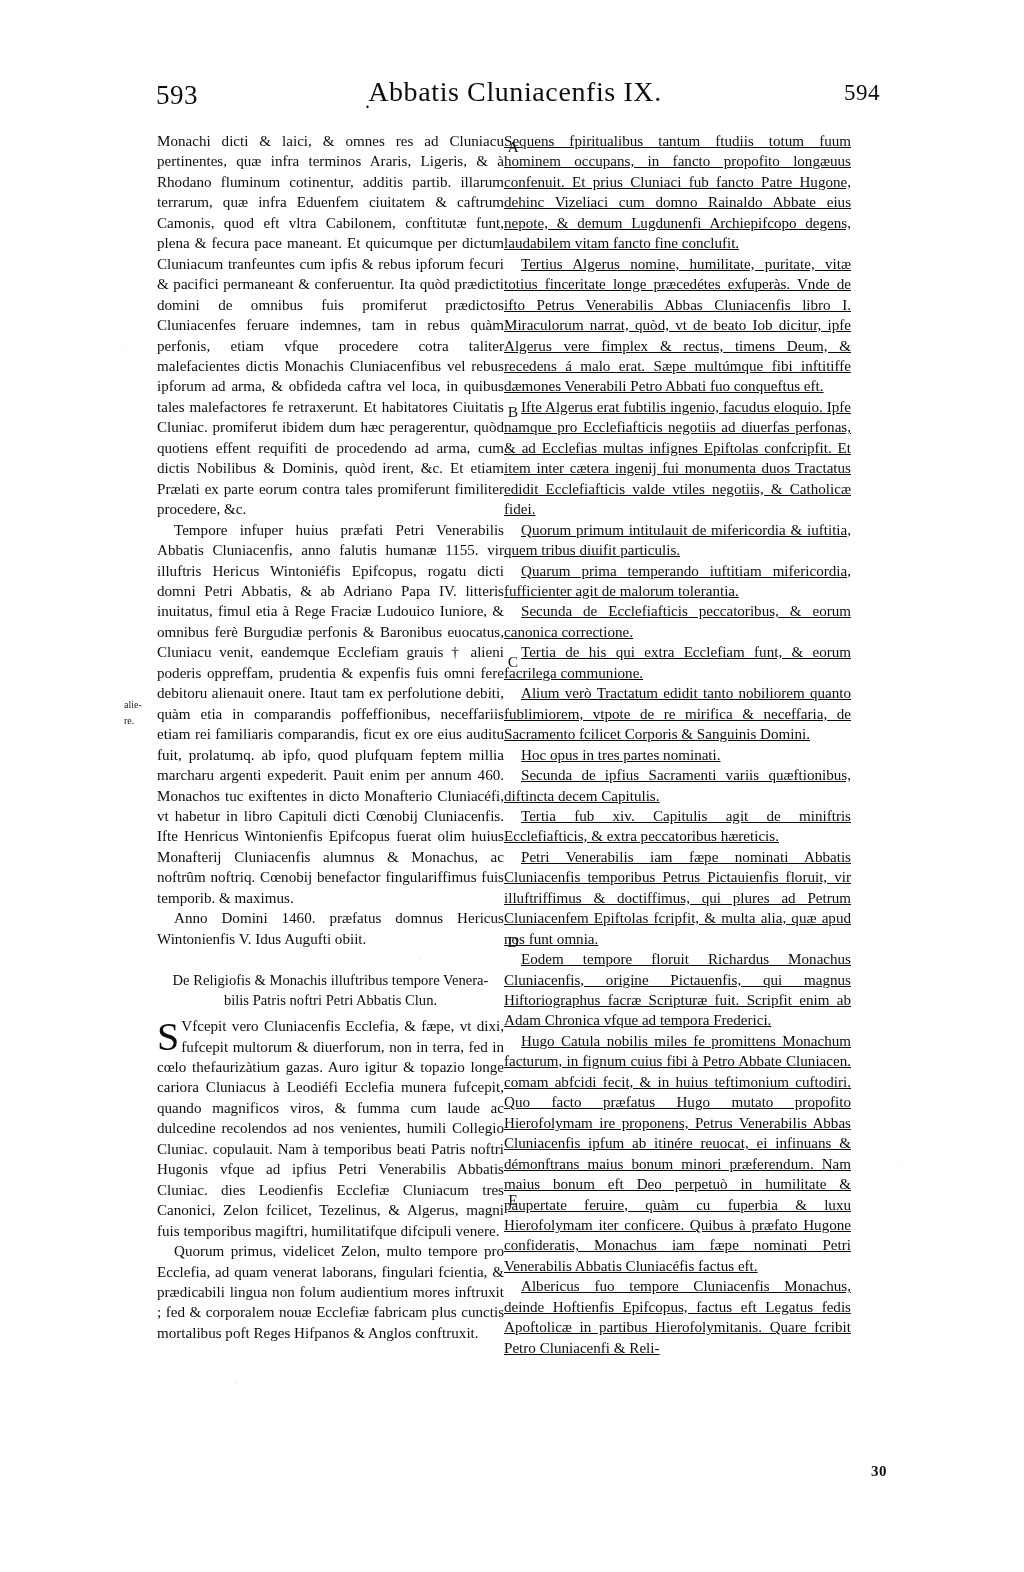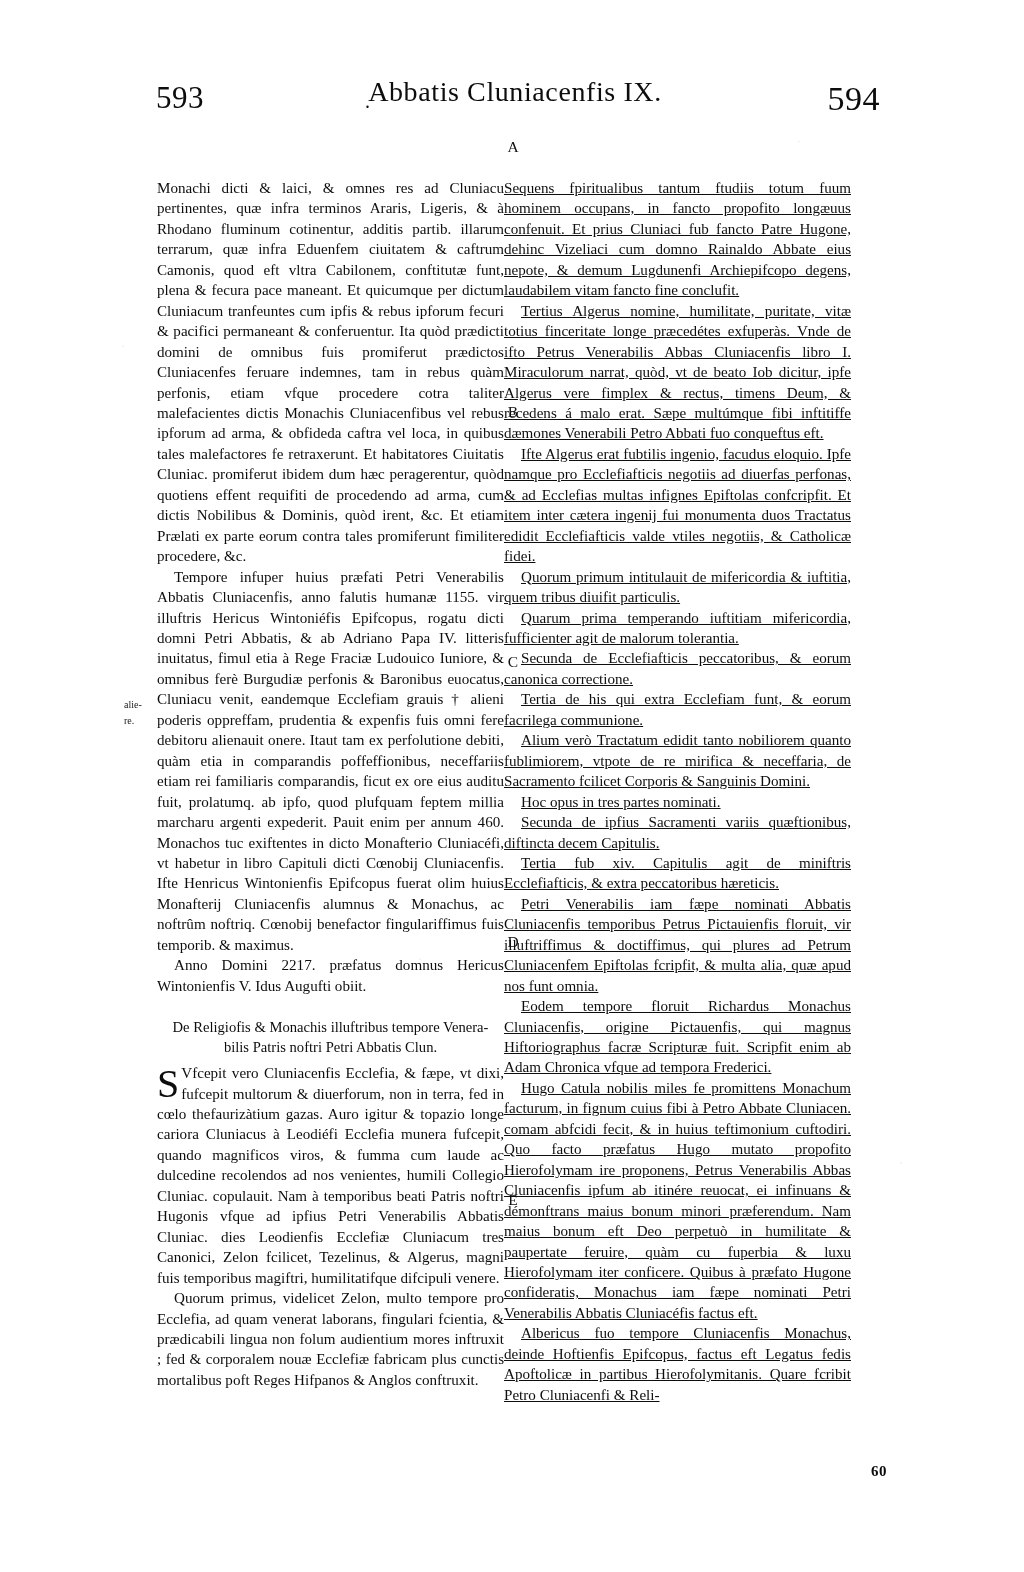--- a/index.html
+++ b/index.html
@@ -28,28 +28,28 @@
     position: absolute;
     left: 150px;
     top: 76px;
     width: 730px;
     height: 44px;
   }
   .folio-left {
     position: absolute;
     left: 6px;
     top: 4px;
-    font-size: 31px;
+    font-size: 27px;
     letter-spacing: 0.5px;
   }
   .folio-right {
     position: absolute;
     right: 0px;
     top: 4px;
-    font-size: 34px;
+    font-size: 23px;
     letter-spacing: 0.5px;
   }
   .head-dot {
     position: absolute;
     left: 215px;
     top: 14px;
     font-size: 20px;
   }
   .head-title {
     position: absolute;
@@ -71,21 +71,20 @@
   .col {
     position: absolute;
     top: 0;
     width: 347px;
     font-size: 15.1px;
     line-height: 20.45px;
     text-align: justify;
     text-justify: inter-word;
     -webkit-hyphens: none;
     hyphens: none;
-    margin-top: 47px;
   }
   .col-left  { left: 157px; }
   .col-right { left: 504px; text-decoration: underline; }
 
   .col p {
     margin: 0;
     text-indent: 17px;
   }
   .col p.noindent { text-indent: 0; }
 
@@ -179,21 +178,21 @@
     <span class="ln">alie-</span>
     <span class="ln">re.</span>
   </div>
 
   <div class="columns">
 
     <div class="col col-left">
 
       <p class="noindent">Monachi dicti &amp; laici, &amp; omnes res ad Cluniacu pertinentes, quæ infra terminos Araris, Ligeris, &amp; à Rhodano fluminum cotinentur, additis partib. illarum terrarum, quæ infra Eduenfem ciuitatem &amp; caftrum Camonis, quod eft vltra Cabilonem, conftitutæ funt, plena &amp; fecura pace maneant. Et quicumque per dictum Cluniacum tranfeuntes cum ipfis &amp; rebus ipforum fecuri &amp; pacifici permaneant &amp; conferuentur. Ita quòd prædicti domini de omnibus fuis promiferut prædictos Cluniacenfes feruare indemnes, tam in rebus quàm perfonis, etiam vfque procedere cotra taliter malefacientes dictis Monachis Cluniacenfibus vel rebus ipforum ad arma, &amp; obfideda caftra vel loca, in quibus tales malefactores fe retraxerunt. Et habitatores Ciuitatis Cluniac. promiferut ibidem dum hæc peragerentur, quòd quotiens effent requifiti de procedendo ad arma, cum dictis Nobilibus &amp; Dominis, quòd irent, &amp;c. Et etiam Prælati ex parte eorum contra tales promiferunt fimiliter procedere, &amp;c.</p>
       <p>Tempore infuper huius præfati Petri Venerabilis Abbatis Cluniacenfis, anno falutis humanæ 1155. vir illuftris Hericus Wintoniéfis Epifcopus, rogatu dicti domni Petri Abbatis, &amp; ab Adriano Papa IV. litteris inuitatus, fimul etia à Rege Fraciæ Ludouico Iuniore, &amp; omnibus ferè Burgudiæ perfonis &amp; Baronibus euocatus, Cluniacu venit, eandemque Ecclefiam grauis † alieni poderis oppreffam, prudentia &amp; expenfis fuis omni fere debitoru alienauit onere. Itaut tam ex perfolutione debiti, quàm etia in comparandis poffeffionibus, neceffariis etiam rei familiaris comparandis, ficut ex ore eius auditu fuit, prolatumq. ab ipfo, quod plufquam feptem millia marcharu argenti expederit. Pauit enim per annum 460. Monachos tuc exiftentes in dicto Monafterio Cluniacéfi, vt habetur in libro Capituli dicti Cœnobij Cluniacenfis. Ifte Henricus Wintonienfis Epifcopus fuerat olim huius Monafterij Cluniacenfis alumnus &amp; Monachus, ac noftrûm noftriq. Cœnobij benefactor fingulariffimus fuis temporib. &amp; maximus.</p>
-      <p>Anno Domini 2217. præfatus domnus Hericus Wintonienfis V. Idus Augufti obiit.</p>
+      <p>Anno Domini 1460. præfatus domnus Hericus Wintonienfis V. Idus Augufti obiit.</p>
 
       <div class="section-head">
         <span class="l2">De Religiofis &amp; Monachis illuftribus tempore Venera-</span>
         <span class="l2">bilis Patris noftri Petri Abbatis Clun.</span>
       </div>
 
       <p class="noindent dropcap-para"><span class="dropcap">S</span><span>Vfcepit vero Cluniacenfis Ecclefia, &amp; fæpe, vt dixi, fufcepit multorum &amp; diuerforum, non in terra, fed in cœlo thefaurizàtium gazas. Auro igitur &amp; topazio longe cariora Cluniacus à Leodiéfi Ecclefia munera fufcepit, quando magnificos viros, &amp; fumma cum laude ac dulcedine recolendos ad nos venientes, humili Collegio Cluniac. copulauit. Nam à temporibus beati Patris noftri Hugonis vfque ad ipfius Petri Venerabilis Abbatis Cluniac. dies Leodienfis Ecclefiæ Cluniacum tres Canonici, Zelon fcilicet, Tezelinus, &amp; Algerus, magni fuis temporibus magiftri, humilitatifque difcipuli venere.</span></p>
 
       <p>Quorum primus, videlicet Zelon, multo tempore pro Ecclefia, ad quam venerat laborans, fingulari fcientia, &amp; prædicabili lingua non folum audientium mores inftruxit ; fed &amp; corporalem nouæ Ecclefiæ fabricam plus cunctis mortalibus poft Reges Hifpanos &amp; Anglos conftruxit.</p>
 
@@ -214,17 +213,17 @@
       <p>Tertia fub xiv. Capitulis agit de miniftris Ecclefiafticis, &amp; extra peccatoribus hæreticis.</p>
       <p>Petri Venerabilis iam fæpe nominati Abbatis Cluniacenfis temporibus Petrus Pictauienfis floruit, vir illuftriffimus &amp; doctiffimus, qui plures ad Petrum Cluniacenfem Epiftolas fcripfit, &amp; multa alia, quæ apud nos funt omnia.</p>
       <p>Eodem tempore floruit Richardus Monachus Cluniacenfis, origine Pictauenfis, qui magnus Hiftoriographus facræ Scripturæ fuit. Scripfit enim ab Adam Chronica vfque ad tempora Frederici.</p>
       <p>Hugo Catula nobilis miles fe promittens Monachum facturum, in fignum cuius fibi à Petro Abbate Cluniacen. comam abfcidi fecit, &amp; in huius teftimonium cuftodiri. Quo facto præfatus Hugo mutato propofito Hierofolymam ire proponens, Petrus Venerabilis Abbas Cluniacenfis ipfum ab itinére reuocat, ei infinuans &amp; démonftrans maius bonum minori præferendum. Nam maius bonum eft Deo perpetuò in humilitate &amp; paupertate feruire, quàm cu fuperbia &amp; luxu Hierofolymam iter conficere. Quibus à præfato Hugone confideratis, Monachus iam fæpe nominati Petri Venerabilis Abbatis Cluniacéfis factus eft.</p>
       <p>Albericus fuo tempore Cluniacenfis Monachus, deinde Hoftienfis Epifcopus, factus eft Legatus fedis Apoftolicæ in partibus Hierofolymitanis. Quare fcribit Petro Cluniacenfi &amp; Reli-</p>
 
     </div>
 
   </div>
 
-  <div class="signature">60</div>
+  <div class="signature">30</div>
 
   <div class="scan-tone"></div>
 
 </div>
 
 </body></html>

